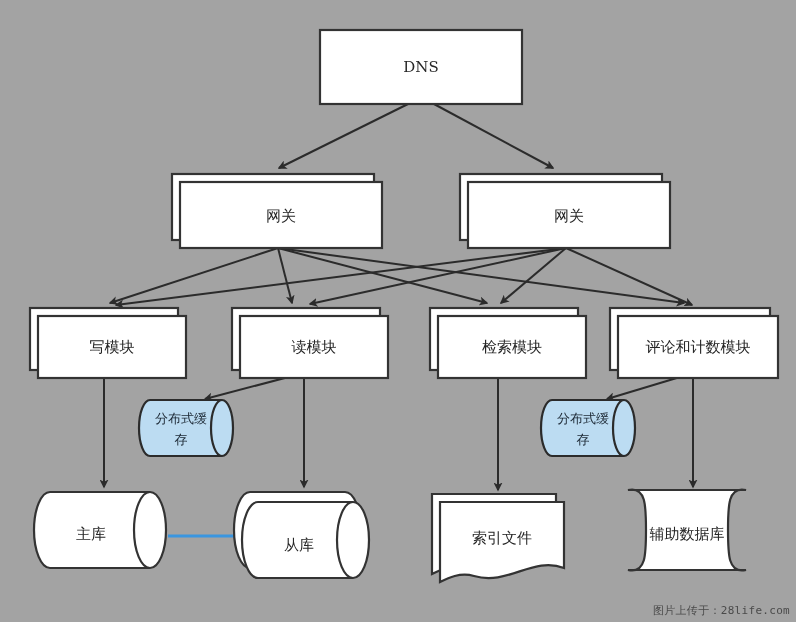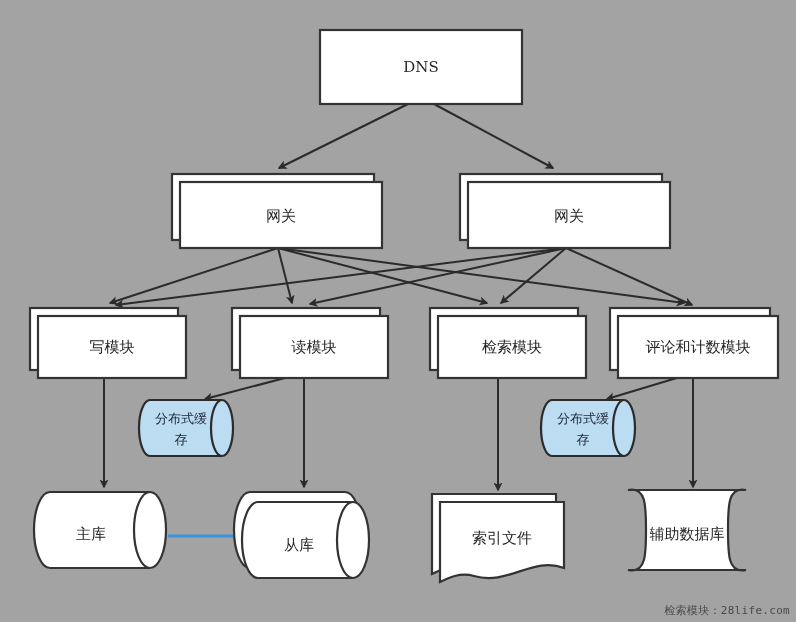--- a/index.html
+++ b/index.html
@@ -208,15 +208,15 @@
     </g>
 
     <g>
       <path class="shape-fill" d="M 628 490 C 646 486 646 506 646 530 C 646 554 646 574 628 570
                L 746 570 C 728 574 728 554 728 530 C 728 506 728 486 746 490 Z"></path>
       <text class="node-label" x="687" y="534">辅助数据库</text>
     </g>
 
   </svg>
 
-  <div class="watermark">检索模块：28life.com</div>
+  <div class="watermark">图片上传于：28life.com</div>
 
 </div>
 
 </body></html>

